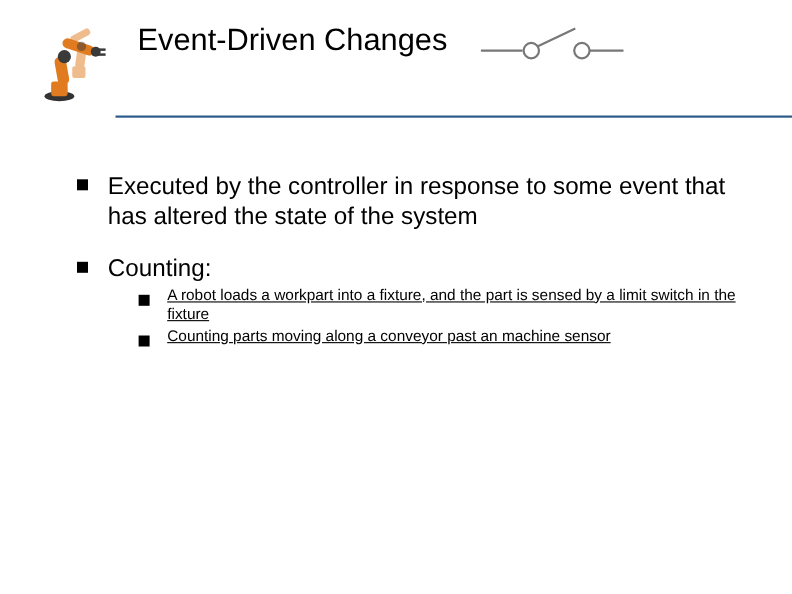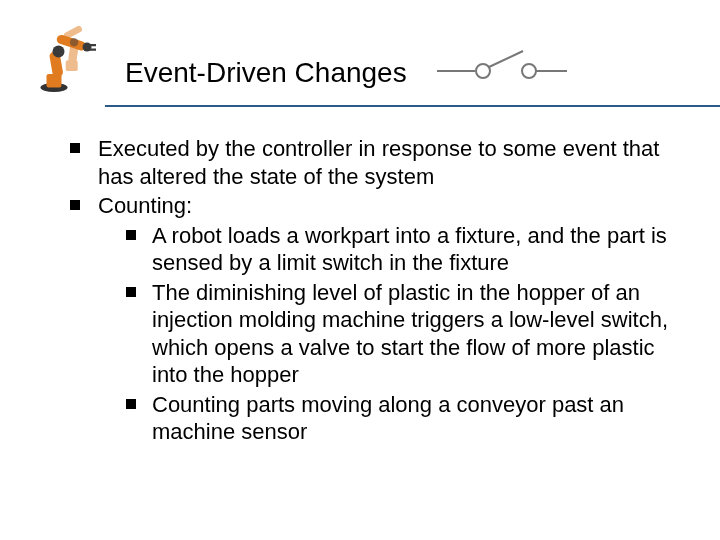--- a/index.html
+++ b/index.html
@@ -7,21 +7,20 @@
     width: 720px;
     height: 540px;
     background: #fff;
     font-family: Arial, Helvetica, sans-serif;
     color: #000;
     position: relative;
     overflow: hidden;
   }
   .header {
     display: flex;
-    align-items: flex-end;
     padding: 20px 0 0 30px;
     position: relative;
   }
   .robot-icon {
     width: 75px;
     height: 75px;
     flex-shrink: 0;
   }
   .title {
     font-size: 28px;
@@ -48,41 +47,43 @@
   }
   ul.top {
     list-style: none;
   }
   ul.top > li {
     position: relative;
     padding-left: 28px;
     font-size: 22px;
     line-height: 1.25;
     margin-bottom: 2px;
+    margin-top: 20px;
   }
   ul.top > li::before {
     content: "";
     position: absolute;
     left: 0;
     top: 8px;
     width: 10px;
     height: 10px;
     background: #000;
   }
   ul.sub {
     list-style: none;
     padding-left: 28px;
     margin-top: 2px;
   }
   ul.sub > li {
     position: relative;
     padding-left: 26px;
-    font-size: 22px;
+    font-size: 14px;
     line-height: 1.25;
     margin-bottom: 2px;
+    text-decoration: underline;
   }
   ul.sub > li::before {
     content: "";
     position: absolute;
     left: 0;
     top: 8px;
     width: 10px;
     height: 10px;
     background: #000;
   }
@@ -134,21 +135,18 @@
     <li>
       <span>Executed by the controller in response to some event that has altered the state of the system</span>
     </li>
     <li>
       <span>Counting:</span>
       <ul class="sub">
         <li>
           <span>A robot loads a workpart into a fixture, and the part is sensed by a limit switch in the fixture</span>
         </li>
         <li>
-          <span>The diminishing level of plastic in the hopper of an injection molding machine triggers a low-level switch, which opens a valve to start the flow of more plastic into the hopper</span>
-        </li>
-        <li>
           <span>Counting parts moving along a conveyor past an machine sensor</span>
         </li>
       </ul>
     </li>
   </ul>
 </div>
 
 </body></html>

